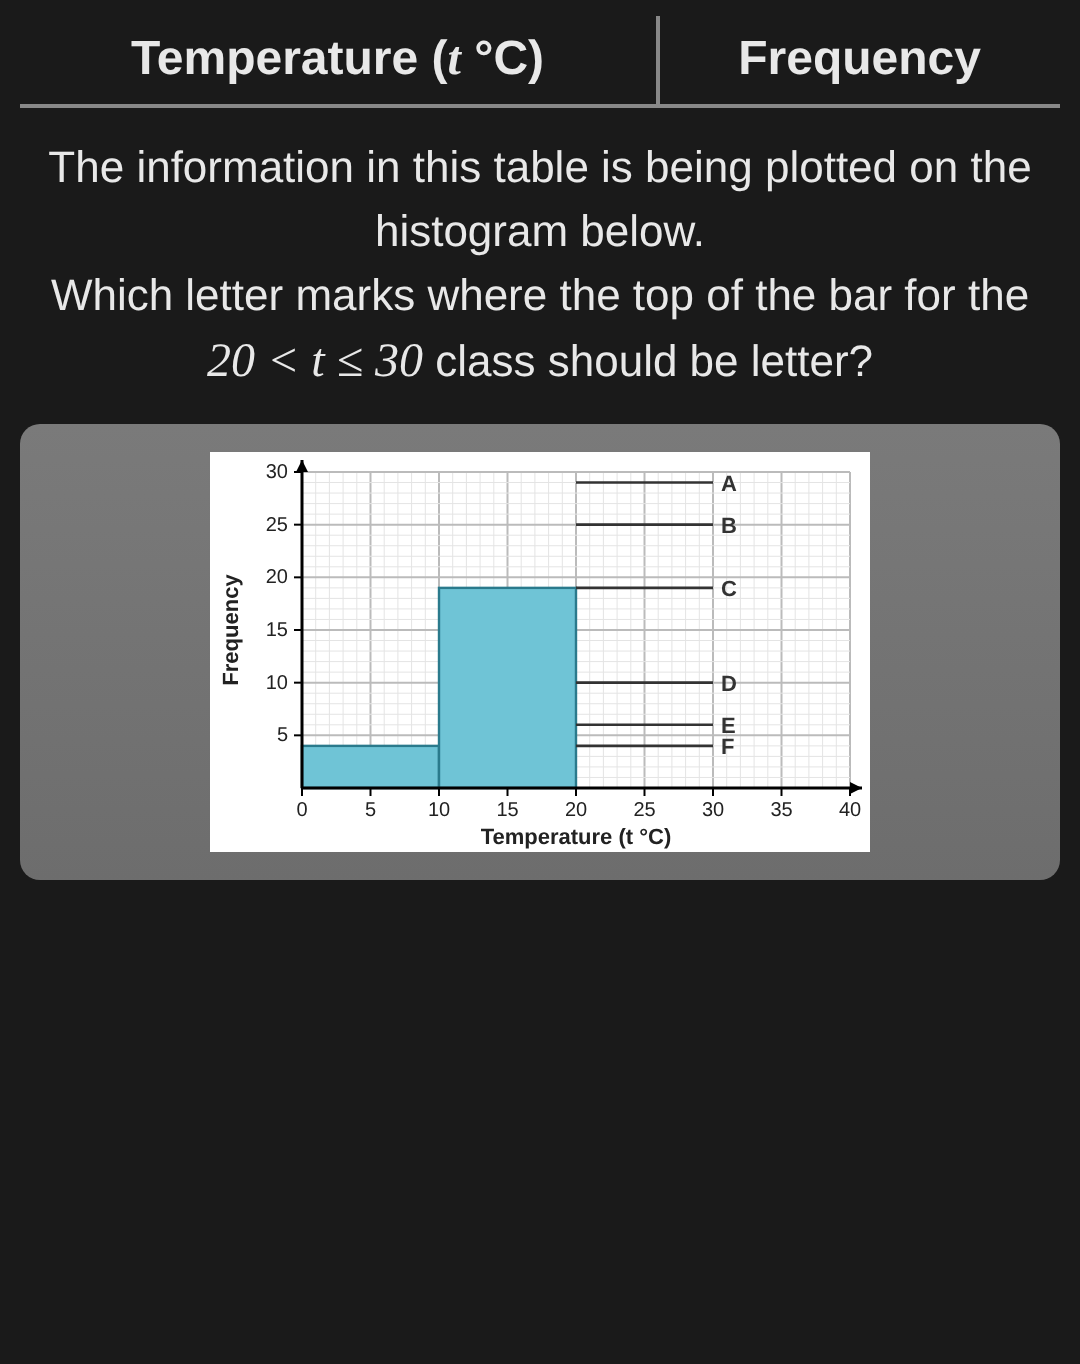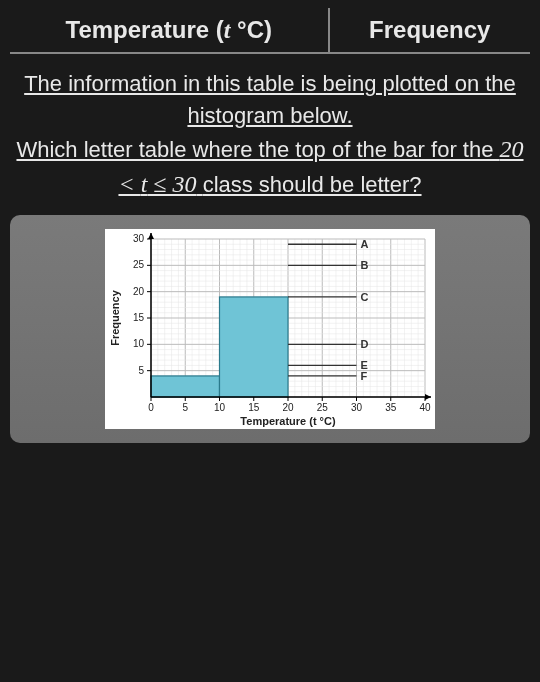--- a/index.html
+++ b/index.html
@@ -29,21 +29,20 @@
     border-top: 1px solid #888;
     font-family: "Cambria Math", "STIX", serif;
   }
   .col-left { border-right: 2px solid #888; }
   .math { font-family: "Cambria Math", "STIX", serif; font-style: italic; }
   .question {
     text-align: center;
     font-size: 22px;
     line-height: 1.45;
     padding: 4px 6px 14px;
-    text-decoration: underline;
   }
   .question .math { font-size: 24px; }
   .chart-panel {
     background: linear-gradient(#7a7a7a, #6d6d6d);
     border-radius: 10px;
     padding: 14px 12px;
     display: flex;
     justify-content: center;
   }
   .chart-inner {
@@ -65,21 +64,21 @@
       </th>
       <th>Frequency</th>
     </tr>
   </thead>
   <tbody>
   </tbody>
 </table>
 
 <div class="question">
   <span>The information in this table is being plotted on the histogram below.</span><br>
-  <span>Which letter table where the top of the bar for the </span>
+  <span>Which letter marks where the top of the bar for the </span>
   <span class="math">20 &lt; <i>t</i> ≤ 30</span>
   <span> class should be letter?</span>
 </div>
 
 <div class="chart-panel">
   <div class="chart-inner">
     <svg id="chart-svg" width="330" height="200">
         <line x1="46" y1="168" x2="46" y2="10" stroke="#bbb" stroke-width="1"></line>
         <line x1="52.85" y1="168" x2="52.85" y2="10" stroke="#e4e4e4" stroke-width="0.5"></line>
         <line x1="59.7" y1="168" x2="59.7" y2="10" stroke="#e4e4e4" stroke-width="0.5"></line>

